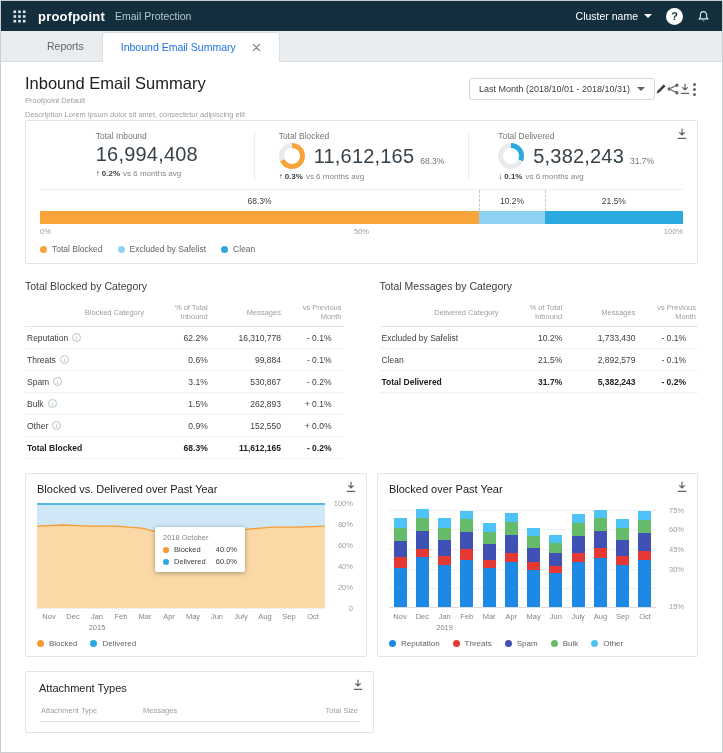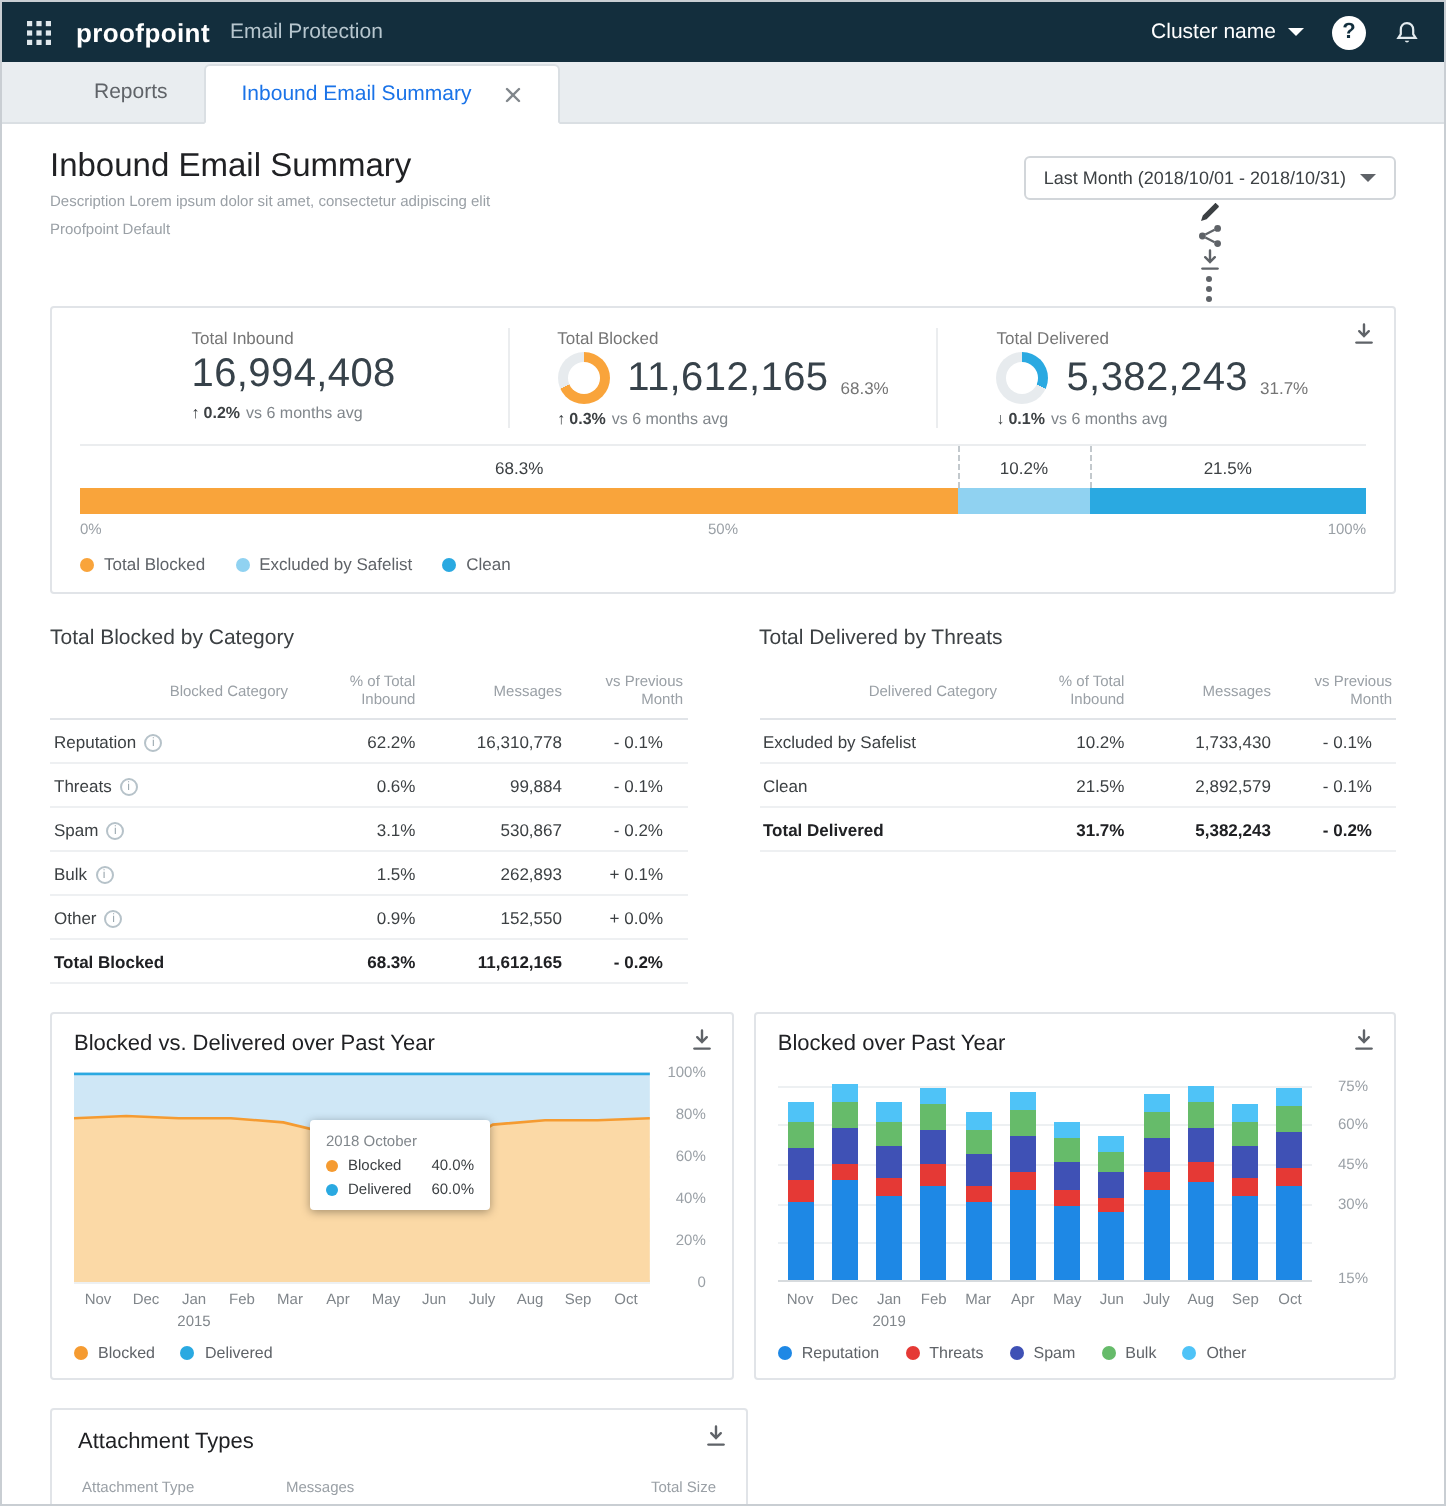--- a/index.html
+++ b/index.html
@@ -17,21 +17,21 @@
   .help-btn{width:17px;height:17px;border-radius:50%;background:#fff;color:#13303f;font-size:11px;font-weight:bold;display:flex;align-items:center;justify-content:center;cursor:pointer;}
   
   .tabbar{height:31px;background:#e9edf0;border-bottom:1px solid #dadfe3;display:flex;align-items:flex-end;padding-left:28px;}
   .tab{height:30px;display:flex;align-items:center;padding:0 18px;font-size:10.5px;color:#5f6368;cursor:pointer;gap:16px;}
   .tab.active{background:#fff;color:#1a73e8;border:1px solid #dadfe3;border-bottom:1px solid #fff;border-radius:3px 3px 0 0;margin-bottom:-1px;}
   
   .content{padding:0 24px;}
   .page-head{display:flex;align-items:flex-start;margin-top:12px;}
   h1.title{font-size:16.5px;font-weight:400;color:#202124;}
   .desc{font-size:7.5px;color:#9aa0a6;margin-top:3px;line-height:1.4;}
-  .head-actions{margin-left:auto;display:flex;align-items:center;padding-top:4px;flex-direction:column;}
+  .head-actions{margin-left:auto;display:flex;align-items:center;padding-top:4px;}
   .date-btn{border:1px solid #d2d6da;border-radius:3px;padding:5px 9px;font-size:9px;color:#3c4043;display:flex;align-items:center;gap:7px;cursor:pointer;white-space:nowrap;}
   .kebab{display:flex;flex-direction:column;gap:2px;cursor:pointer;padding:2px;}
   .kebab i{width:3px;height:3px;border-radius:50%;background:#5f6368;}
   .filter-row{display:flex;align-items:center;gap:6px;margin:12px 0 8px;color:#1976d2;font-size:9.5px;font-weight:bold;letter-spacing:.4px;cursor:pointer;}
   
   .card{background:#fff;border:1px solid #e1e4e8;border-radius:2px;}
   .summary-card{position:relative;padding:8px 14px 9px;}
   .card-dl{position:absolute;top:7px;right:9px;cursor:pointer;display:flex;z-index:4;}
   
   .stats-row{display:flex;padding:2px 0 8px;}
@@ -155,22 +155,22 @@
           </svg>
       </span>
     </div>
   </nav>
 
   <main class="content">
 
     <div class="page-head">
       <div>
         <h1 class="title">Inbound Email Summary</h1>
+        <p class="desc">Proofpoint Default</p>
         <p class="desc">Description Lorem ipsum dolor sit amet, consectetur adipiscing elit</p>
-        <p class="desc">Proofpoint Default</p>
       </div>
       <div class="head-actions">
         <div class="date-btn">
           <span>Last Month (2018/10/01 - 2018/10/31)</span>
           <span class="caret dark"></span>
         </div>
         <span class="icon-btn">
           <svg width="12" height="12" viewBox="0 0 12 12">
               <path d="M1.5 10.5l.9-2.8 6-6c.2-.2.5-.2.7 0l1.2 1.2c.2.2.2.5 0 .7l-6 6-2.8.9z" fill="#3c4043"></path>
             </svg>
@@ -327,21 +327,21 @@
                   <td class="c-cat cat"><span>Total Blocked</span></td>
                   <td class="c-pct num">68.3%</td>
                   <td class="c-msg num">11,612,165</td>
                   <td class="c-vs num vs">- 0.2%</td>
                 </tr>
               </tbody>
             </table>
           </div>
       </div>
       <div class="tablebox">
-        <h3>Total Delivered by Threats</h3>
+        <h3>Total Messages by Category</h3>
         <div id="delivered-tbl">
             <table class="cat-table">
               <thead>
                 <tr>
                   <th class="c-cat">Delivered Category</th>
                   <th class="c-pct num">% of Total Inbound</th>
                   <th class="c-msg num">Messages</th>
                   <th class="c-vs num">vs Previous Month</th>
                 </tr>
               </thead>

